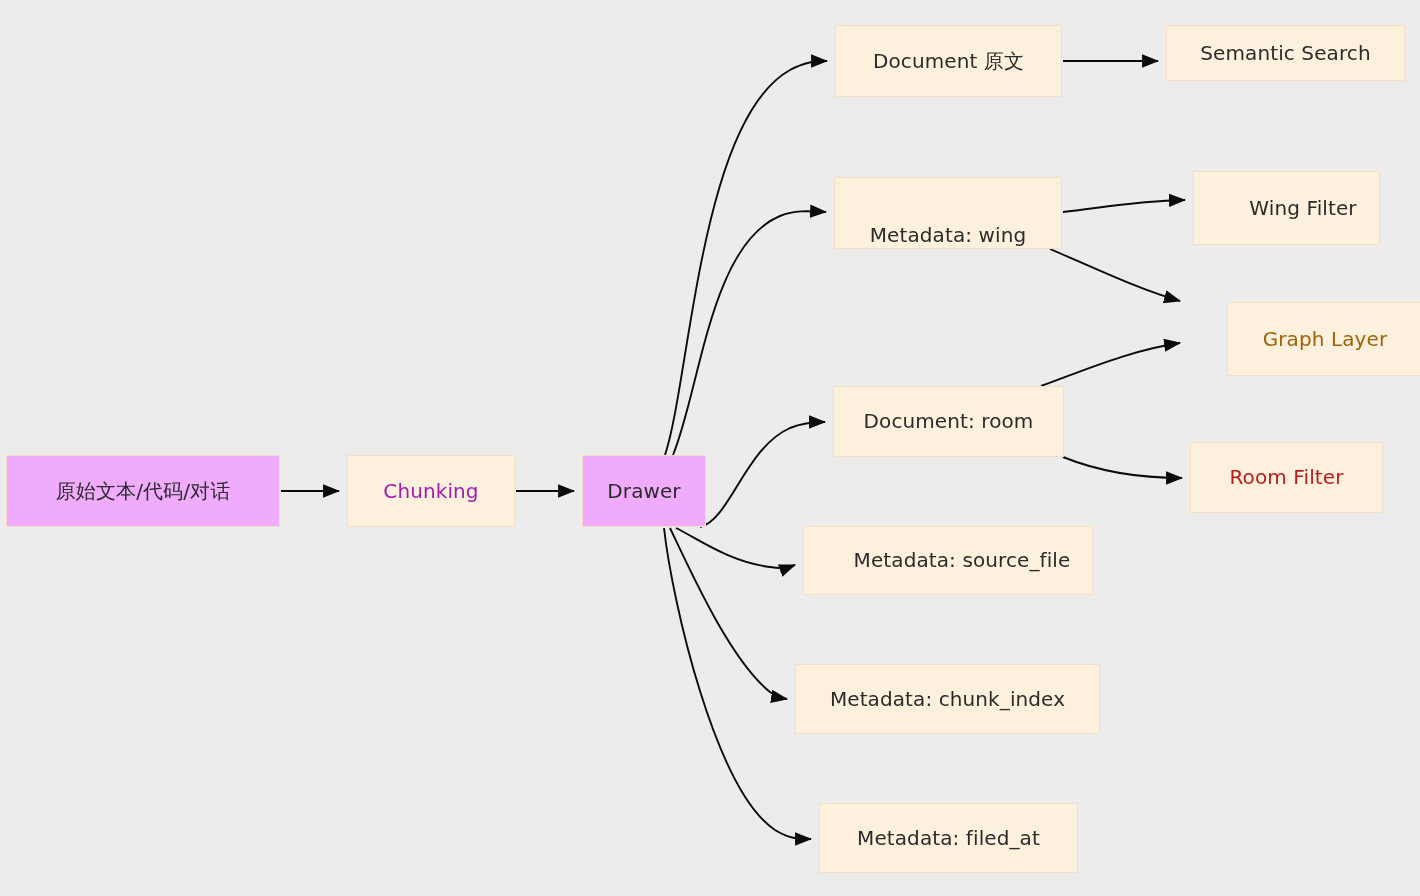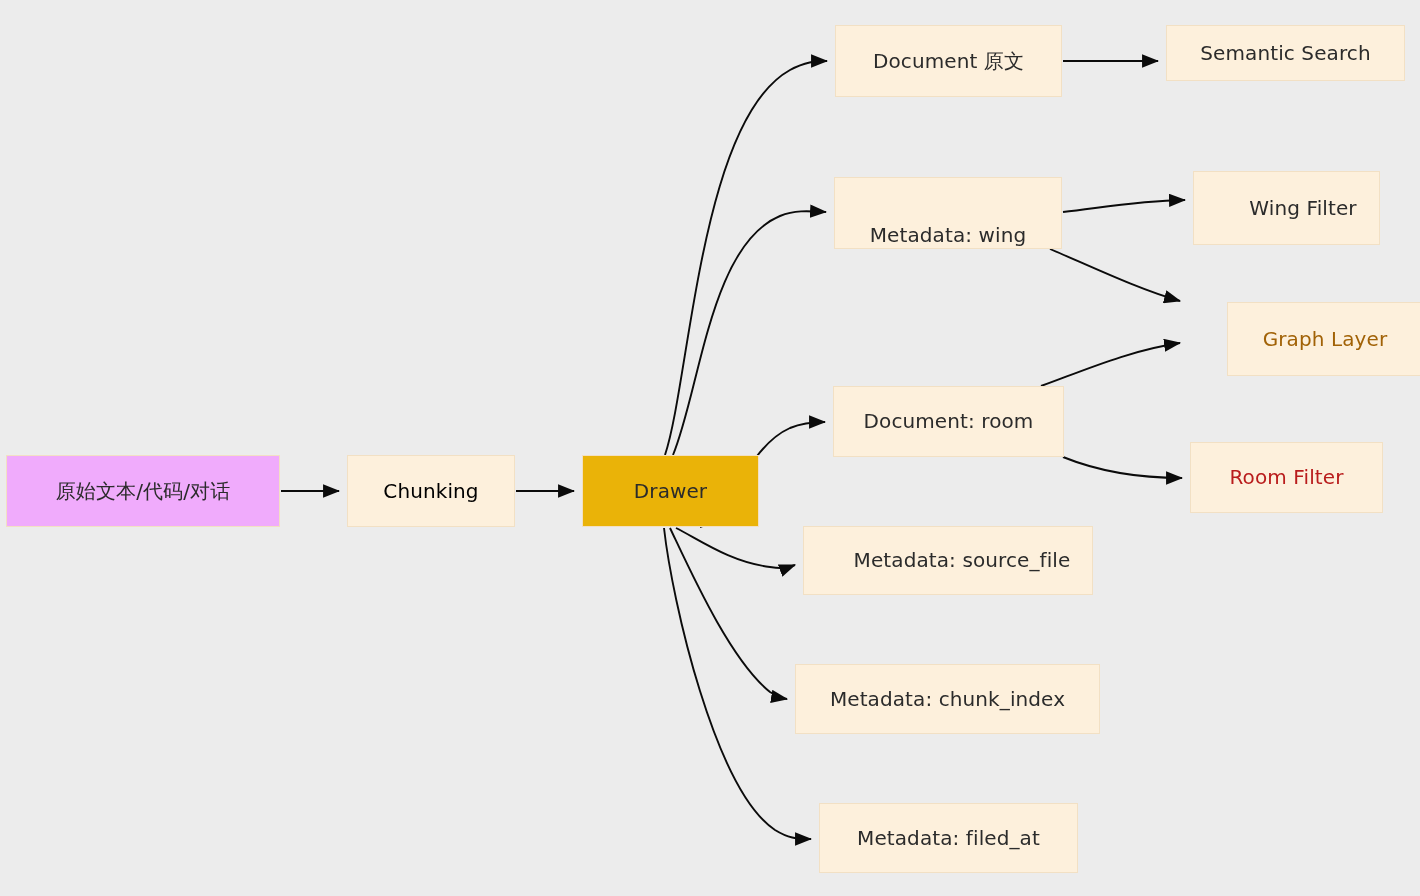--- a/index.html
+++ b/index.html
@@ -69,24 +69,24 @@
         <path class="edge-path" d="M 1050,249 C 1090,266 1140,290 1180,301" marker-end="url(#arrowhead)" stroke="#0b0b0b"></path>
         <path class="edge-path" d="M 1041,386 C 1080,372 1130,350 1180,343" marker-end="url(#arrowhead)" stroke="#0b0b0b"></path>
         <path class="edge-path" d="M 1063,457 C 1100,472 1140,478 1182,478" marker-end="url(#arrowhead)" stroke="#0b0b0b"></path>
       </g>
   </svg>
 
   <div id="node-layer">
       <div class="node" style="left: 6px; top: 455px; width: 274px; height: 72px; background: #f0abfc; border-color: rgb(242, 224, 196); color: rgb(43, 43, 43);">
         <span>原始文本/代码/对话</span>
       </div>
-      <div class="node" style="left: 347px; top: 455px; width: 168px; height: 72px; background: rgb(253, 240, 220); border-color: rgb(242, 224, 196); color: #000000;">
+      <div class="node" style="left: 347px; top: 455px; width: 168px; height: 72px; background: rgb(253, 240, 220); border-color: rgb(242, 224, 196); color: #a21caf;">
         <span>Chunking</span>
       </div>
-      <div class="node" style="left: 582px; top: 455px; width: 177px; height: 72px; background: #eab308; border-color: rgb(242, 224, 196); color: rgb(43, 43, 43);">
+      <div class="node" style="left: 582px; top: 455px; width: 124px; height: 72px; background: #f0abfc; border-color: rgb(242, 224, 196); color: rgb(43, 43, 43);">
         <span>Drawer</span>
       </div>
       <div class="node" style="left: 835px; top: 25px; width: 227px; height: 72px; background: rgb(253, 240, 220); border-color: rgb(242, 224, 196); color: rgb(43, 43, 43);">
         <span>Document 原文</span>
       </div>
       <div class="node" style="left: 1166px; top: 25px; width: 239px; height: 56px; background: rgb(253, 240, 220); border-color: rgb(242, 224, 196); color: rgb(43, 43, 43); text-align: center;">
         <span>Semantic Search</span>
       </div>
       <div class="node" style="left: 834px; top: 177px; width: 228px; height: 72px; background: rgb(253, 240, 220); border-color: rgb(242, 224, 196); color: rgb(43, 43, 43); align-items: flex-end;">
         <span>Metadata: wing</span>

